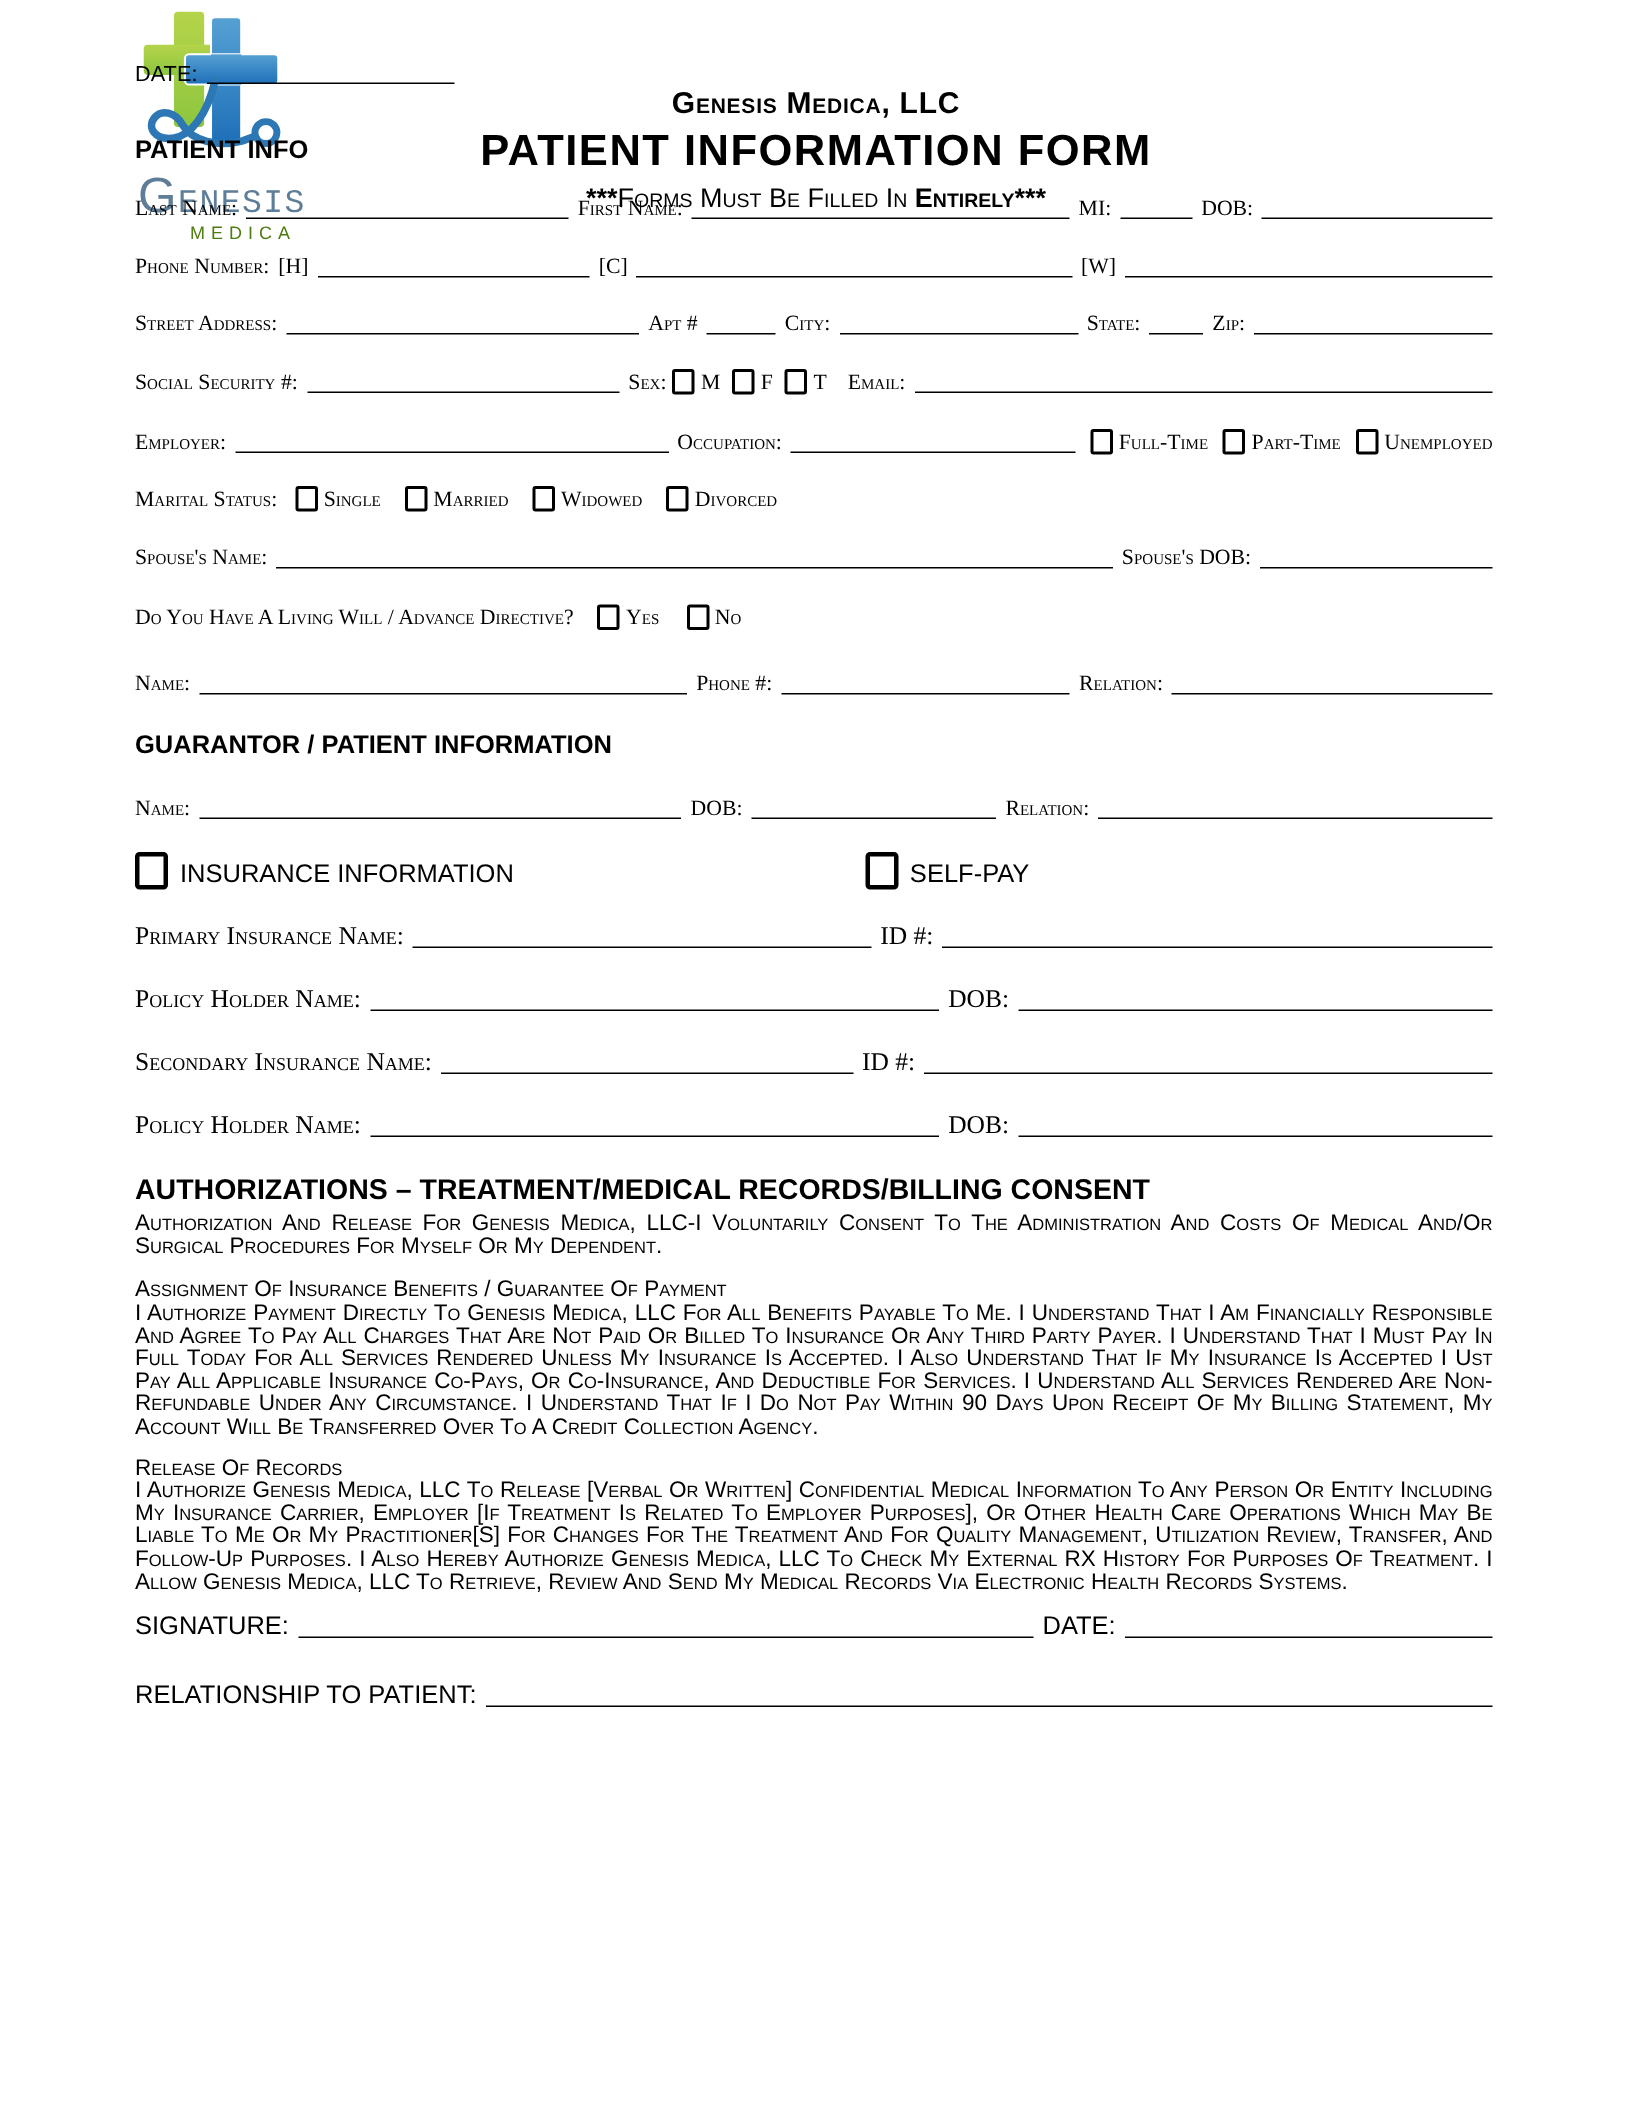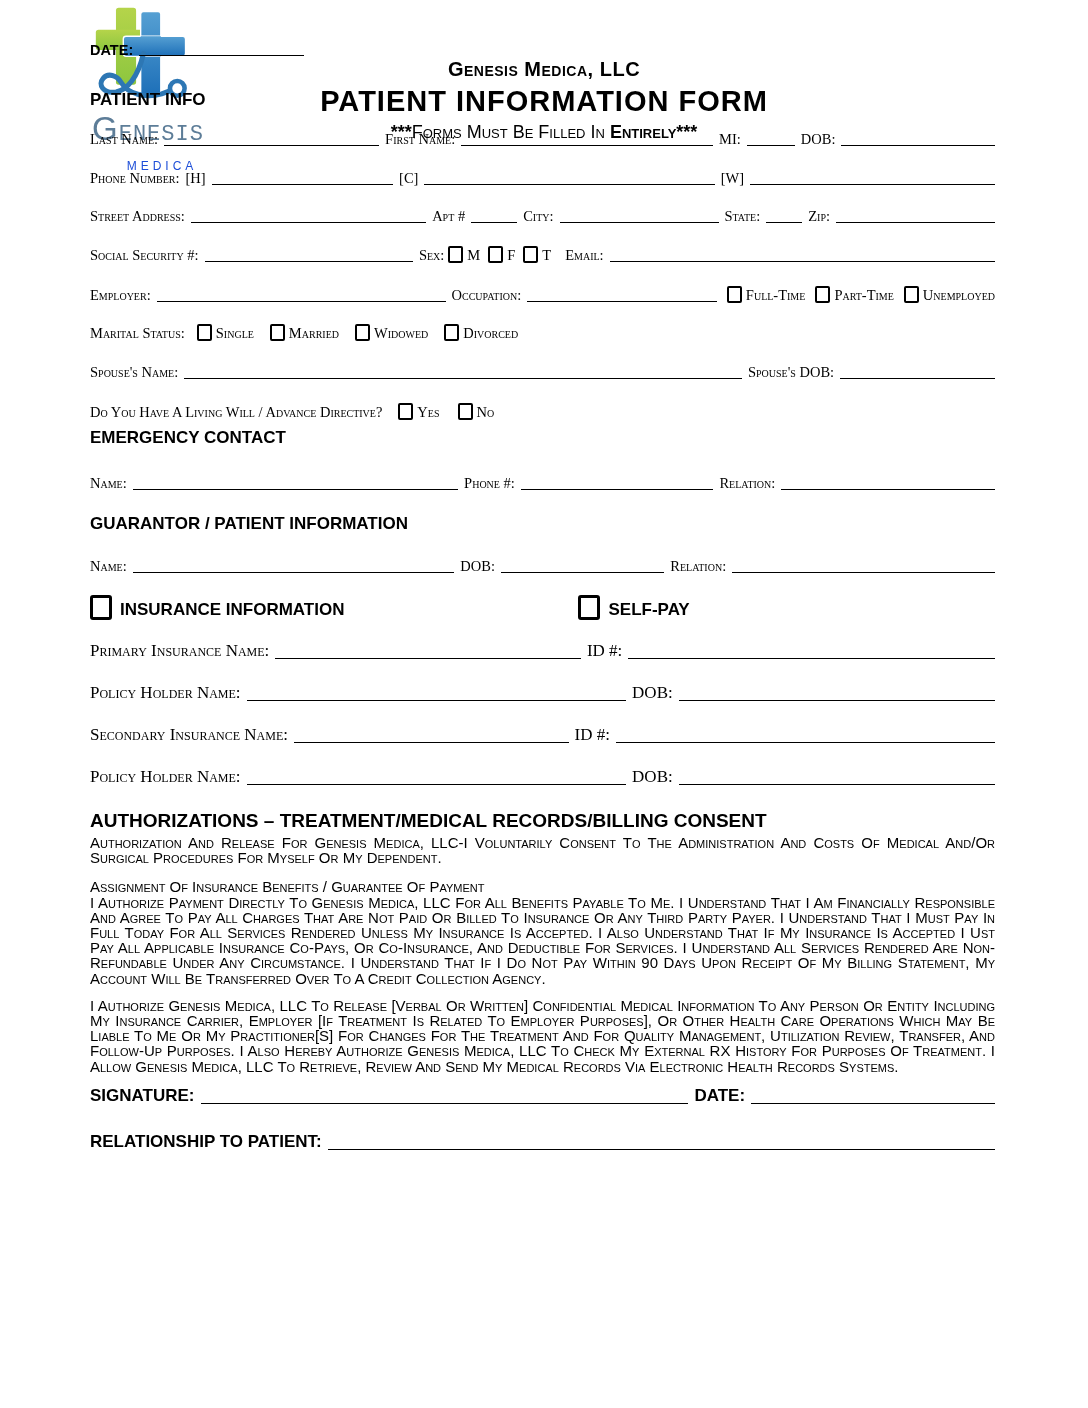--- a/index.html
+++ b/index.html
@@ -4,34 +4,34 @@
 <style>
   html,body{margin:0;padding:0;background:#fff;}
   .page{position:relative;width:1088px;height:1408px;background:#fff;overflow:hidden;
         font-family:"Liberation Sans", sans-serif;color:#000;}
   .content{position:absolute;left:90px;right:93px;top:0;}
   
   .logo{position:absolute;left:78px;top:6px;width:140px;text-align:center;}
   .logo-word{color:#5d7d98;letter-spacing:1px;line-height:1;margin-top:-6px;}
   .logo-g{font-size:33px;}
   .logo-rest{font-size:22px;font-family:Liberation Mono, monospace;}
-  .logo-medica{color:#1d4ed8;font-size:12px;letter-spacing:4px;margin-top:13px;margin-left:28px;}
+  .logo-medica{color:#4d7c0f;font-size:12px;letter-spacing:4px;margin-top:1px;margin-left:28px;}
   
   .hdr{text-align:center;padding-top:58px;}
   .hdr-company{font-size:20px;font-weight:bold;font-variant:small-caps;letter-spacing:.5px;}
   .hdr-title{font-size:29px;font-weight:bold;letter-spacing:1px;margin-top:4px;}
   .hdr-note{font-size:18px;margin-top:4px;font-variant:small-caps;}
   .hdr-note b{font-weight:bold;}
   
   .row{display:flex;align-items:flex-end;gap:6px;}
   .lbl{white-space:nowrap;}
   .sc{font-variant:small-caps;font-family:Liberation Serif, serif;}
   .s14{font-size:14.5px;}
   .s17{font-size:17px;}
-  .bold{font-weight:bold;}
+  .bold{font-weight:normal;}
   .line{border-bottom:1.5px solid #000;margin-bottom:2px;min-width:20px;}
   .heading{font-size:17px;font-weight:bold;}
   .cb{display:inline-block;width:11px;height:13px;border:2px solid #000;border-radius:2px;
       margin-bottom:1px;flex:none;box-sizing:content-box;}
   .cb.big{width:16px;height:19px;border-width:3px;border-radius:3px;margin-bottom:0;}
   .grp{display:flex;align-items:flex-end;gap:4px;white-space:nowrap;}
   
   .para{font-size:15px;line-height:15.2px;text-align:justify;font-variant:small-caps;}
   .auth-heading{font-size:19px;font-weight:bold;}
 </style>
@@ -175,21 +175,20 @@
       <span class="lbl">Do You Have A Living Will / Advance Directive?</span>
       <span class="grp" style="margin-left:10px">
         <span class="cb"></span>
         <span class="lbl">Yes</span>
         <span class="cb" style="margin-left:14px"></span>
         <span class="lbl">No</span>
       </span>
     </div>
 
 
-    <div class="heading" style="margin-top:7px">EMERGENCY CONTACT</div>
 
     <div class="row s14 sc" style="margin-top:27px">
       <span class="lbl">Name:</span>
       <span class="line" style="flex:1.69"></span>
       <span class="lbl">Phone #:</span>
       <span class="line" style="flex:1"></span>
       <span class="lbl">Relation:</span>
       <span class="line" style="flex:1.11"></span>
     </div>
 
@@ -245,20 +244,21 @@
 
     <div class="auth-heading" style="margin-top:23px">AUTHORIZATIONS – TREATMENT/MEDICAL RECORDS/BILLING CONSENT</div>
     <div class="para" style="margin-top:3px">Authorization And Release For Genesis Medica, LLC-I Voluntarily Consent To The Administration And Costs Of Medical And/Or Surgical Procedures For Myself Or My Dependent.</div>
 
     <div style="margin-top:14px">
       <div class="para" style="text-align:left">Assignment Of Insurance Benefits / Guarantee Of Payment</div>
       <div class="para">I Authorize Payment Directly To Genesis Medica, LLC For All Benefits Payable To Me.  I Understand That I Am Financially Responsible And Agree To Pay All Charges That Are Not Paid Or Billed To Insurance Or Any Third Party Payer.  I Understand That I Must Pay In Full Today For All Services Rendered Unless My Insurance Is Accepted.  I Also Understand That If My Insurance Is Accepted I Ust Pay All Applicable Insurance Co-Pays, Or Co-Insurance, And Deductible For Services.  I Understand All Services Rendered Are Non-Refundable Under Any Circumstance.  I Understand That If I Do Not Pay Within 90 Days Upon Receipt Of My Billing Statement, My Account Will Be Transferred Over To A Credit Collection Agency.</div>
     </div>
 
     <div style="margin-top:12px">
+      <div class="para" style="text-align:left">Release Of Records</div>
       <div class="para">I Authorize Genesis Medica, LLC To Release [Verbal Or Written] Confidential Medical Information To Any Person Or Entity Including My Insurance Carrier, Employer [If Treatment Is Related To Employer Purposes], Or Other Health Care Operations Which May Be Liable To Me Or My Practitioner[S] For Changes For The Treatment And For Quality Management, Utilization Review, Transfer, And Follow-Up Purposes. I Also Hereby Authorize Genesis Medica, LLC To Check My External RX History For Purposes Of Treatment.  I Allow Genesis Medica, LLC To Retrieve, Review And Send My Medical Records Via Electronic Health Records Systems.</div>
     </div>
 
     <div class="row s17 bold" style="margin-top:12px">
       <span class="lbl">SIGNATURE:</span>
       <span class="line" style="flex:2"></span>
       <span class="lbl">DATE:</span>
       <span class="line" style="flex:1"></span>
     </div>
 

